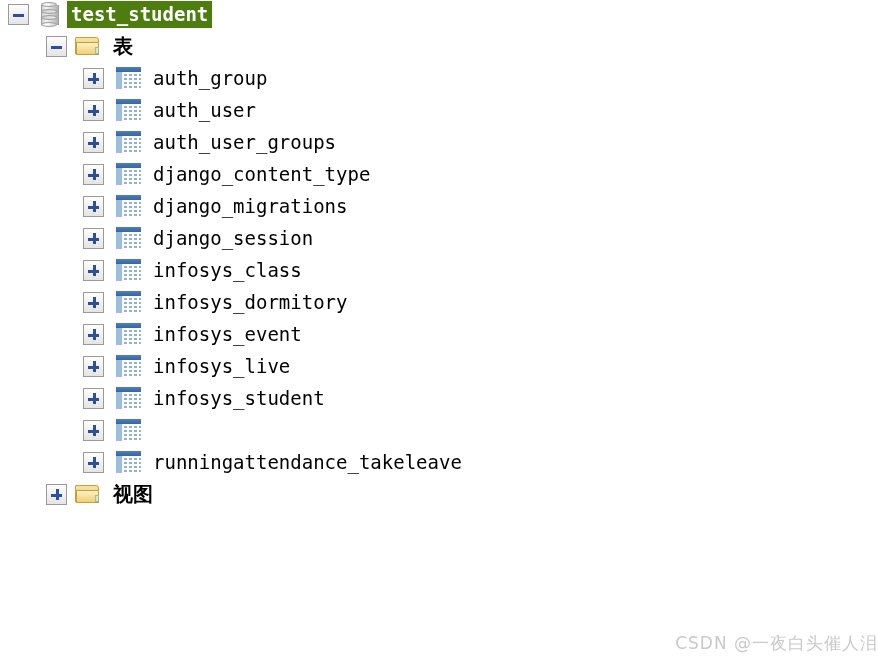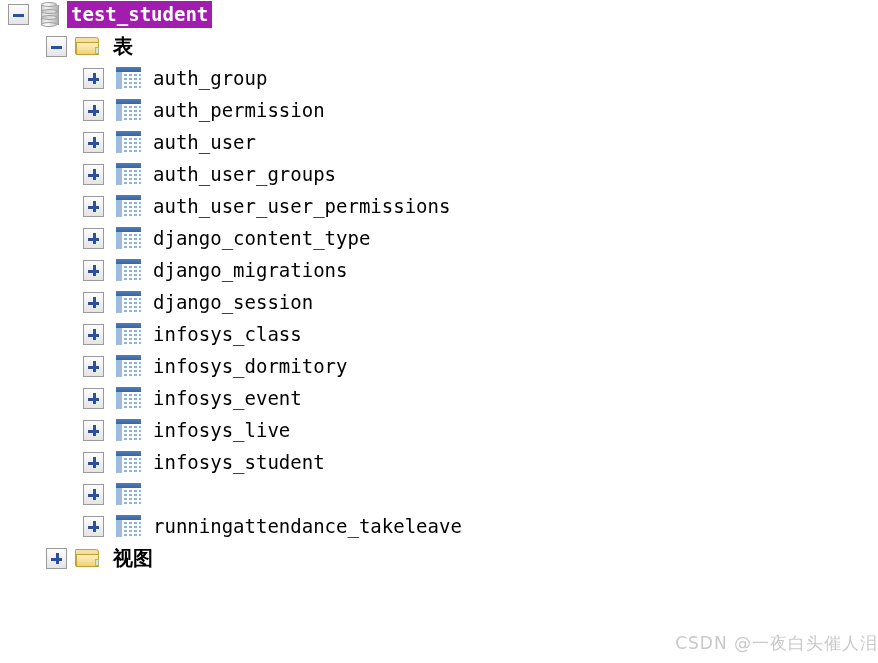--- a/index.html
+++ b/index.html
@@ -168,21 +168,21 @@
     line-height: 22px;
     color: #000000;
     letter-spacing: 0px;
   }
   .label.cjk {
     font-family: "DejaVu Sans", "Liberation Sans", sans-serif;
     font-weight: 700;
     font-size: 20px;
   }
   .label.selected {
-    background: #a21caf;
+    background: #4d7c0f;
     color: #ffffff;
     font-weight: 700;
     padding: 2px 4px 3px 4px;
   }
 
   
   .ind-root  { padding-left: 8px; }
   .ind-l1    { padding-left: 46px; }
   .ind-l2    { padding-left: 83px; }
   .gap-8  { width: 8px;  flex:0 0 auto; }
@@ -246,54 +246,32 @@
       </div>
       <div class="row ind-l2">
         <div class="expander plus"></div>
         <span class="gap-12"></span>
         <span class="table-icon">
           <span class="hdr"></span>
           <span class="lcol"></span>
           <span class="grid"></span>
         </span>
         <span class="gap-12"></span>
-        <span class="label">auth_permission</span>
-      </div>
-      <div class="row ind-l2">
-        <div class="expander plus"></div>
-        <span class="gap-12"></span>
-        <span class="table-icon">
-          <span class="hdr"></span>
-          <span class="lcol"></span>
-          <span class="grid"></span>
-        </span>
-        <span class="gap-12"></span>
         <span class="label">auth_user</span>
       </div>
       <div class="row ind-l2">
         <div class="expander plus"></div>
         <span class="gap-12"></span>
         <span class="table-icon">
           <span class="hdr"></span>
           <span class="lcol"></span>
           <span class="grid"></span>
         </span>
         <span class="gap-12"></span>
         <span class="label">auth_user_groups</span>
-      </div>
-      <div class="row ind-l2">
-        <div class="expander plus"></div>
-        <span class="gap-12"></span>
-        <span class="table-icon">
-          <span class="hdr"></span>
-          <span class="lcol"></span>
-          <span class="grid"></span>
-        </span>
-        <span class="gap-12"></span>
-        <span class="label">auth_user_user_permissions</span>
       </div>
       <div class="row ind-l2">
         <div class="expander plus"></div>
         <span class="gap-12"></span>
         <span class="table-icon">
           <span class="hdr"></span>
           <span class="lcol"></span>
           <span class="grid"></span>
         </span>
         <span class="gap-12"></span>

